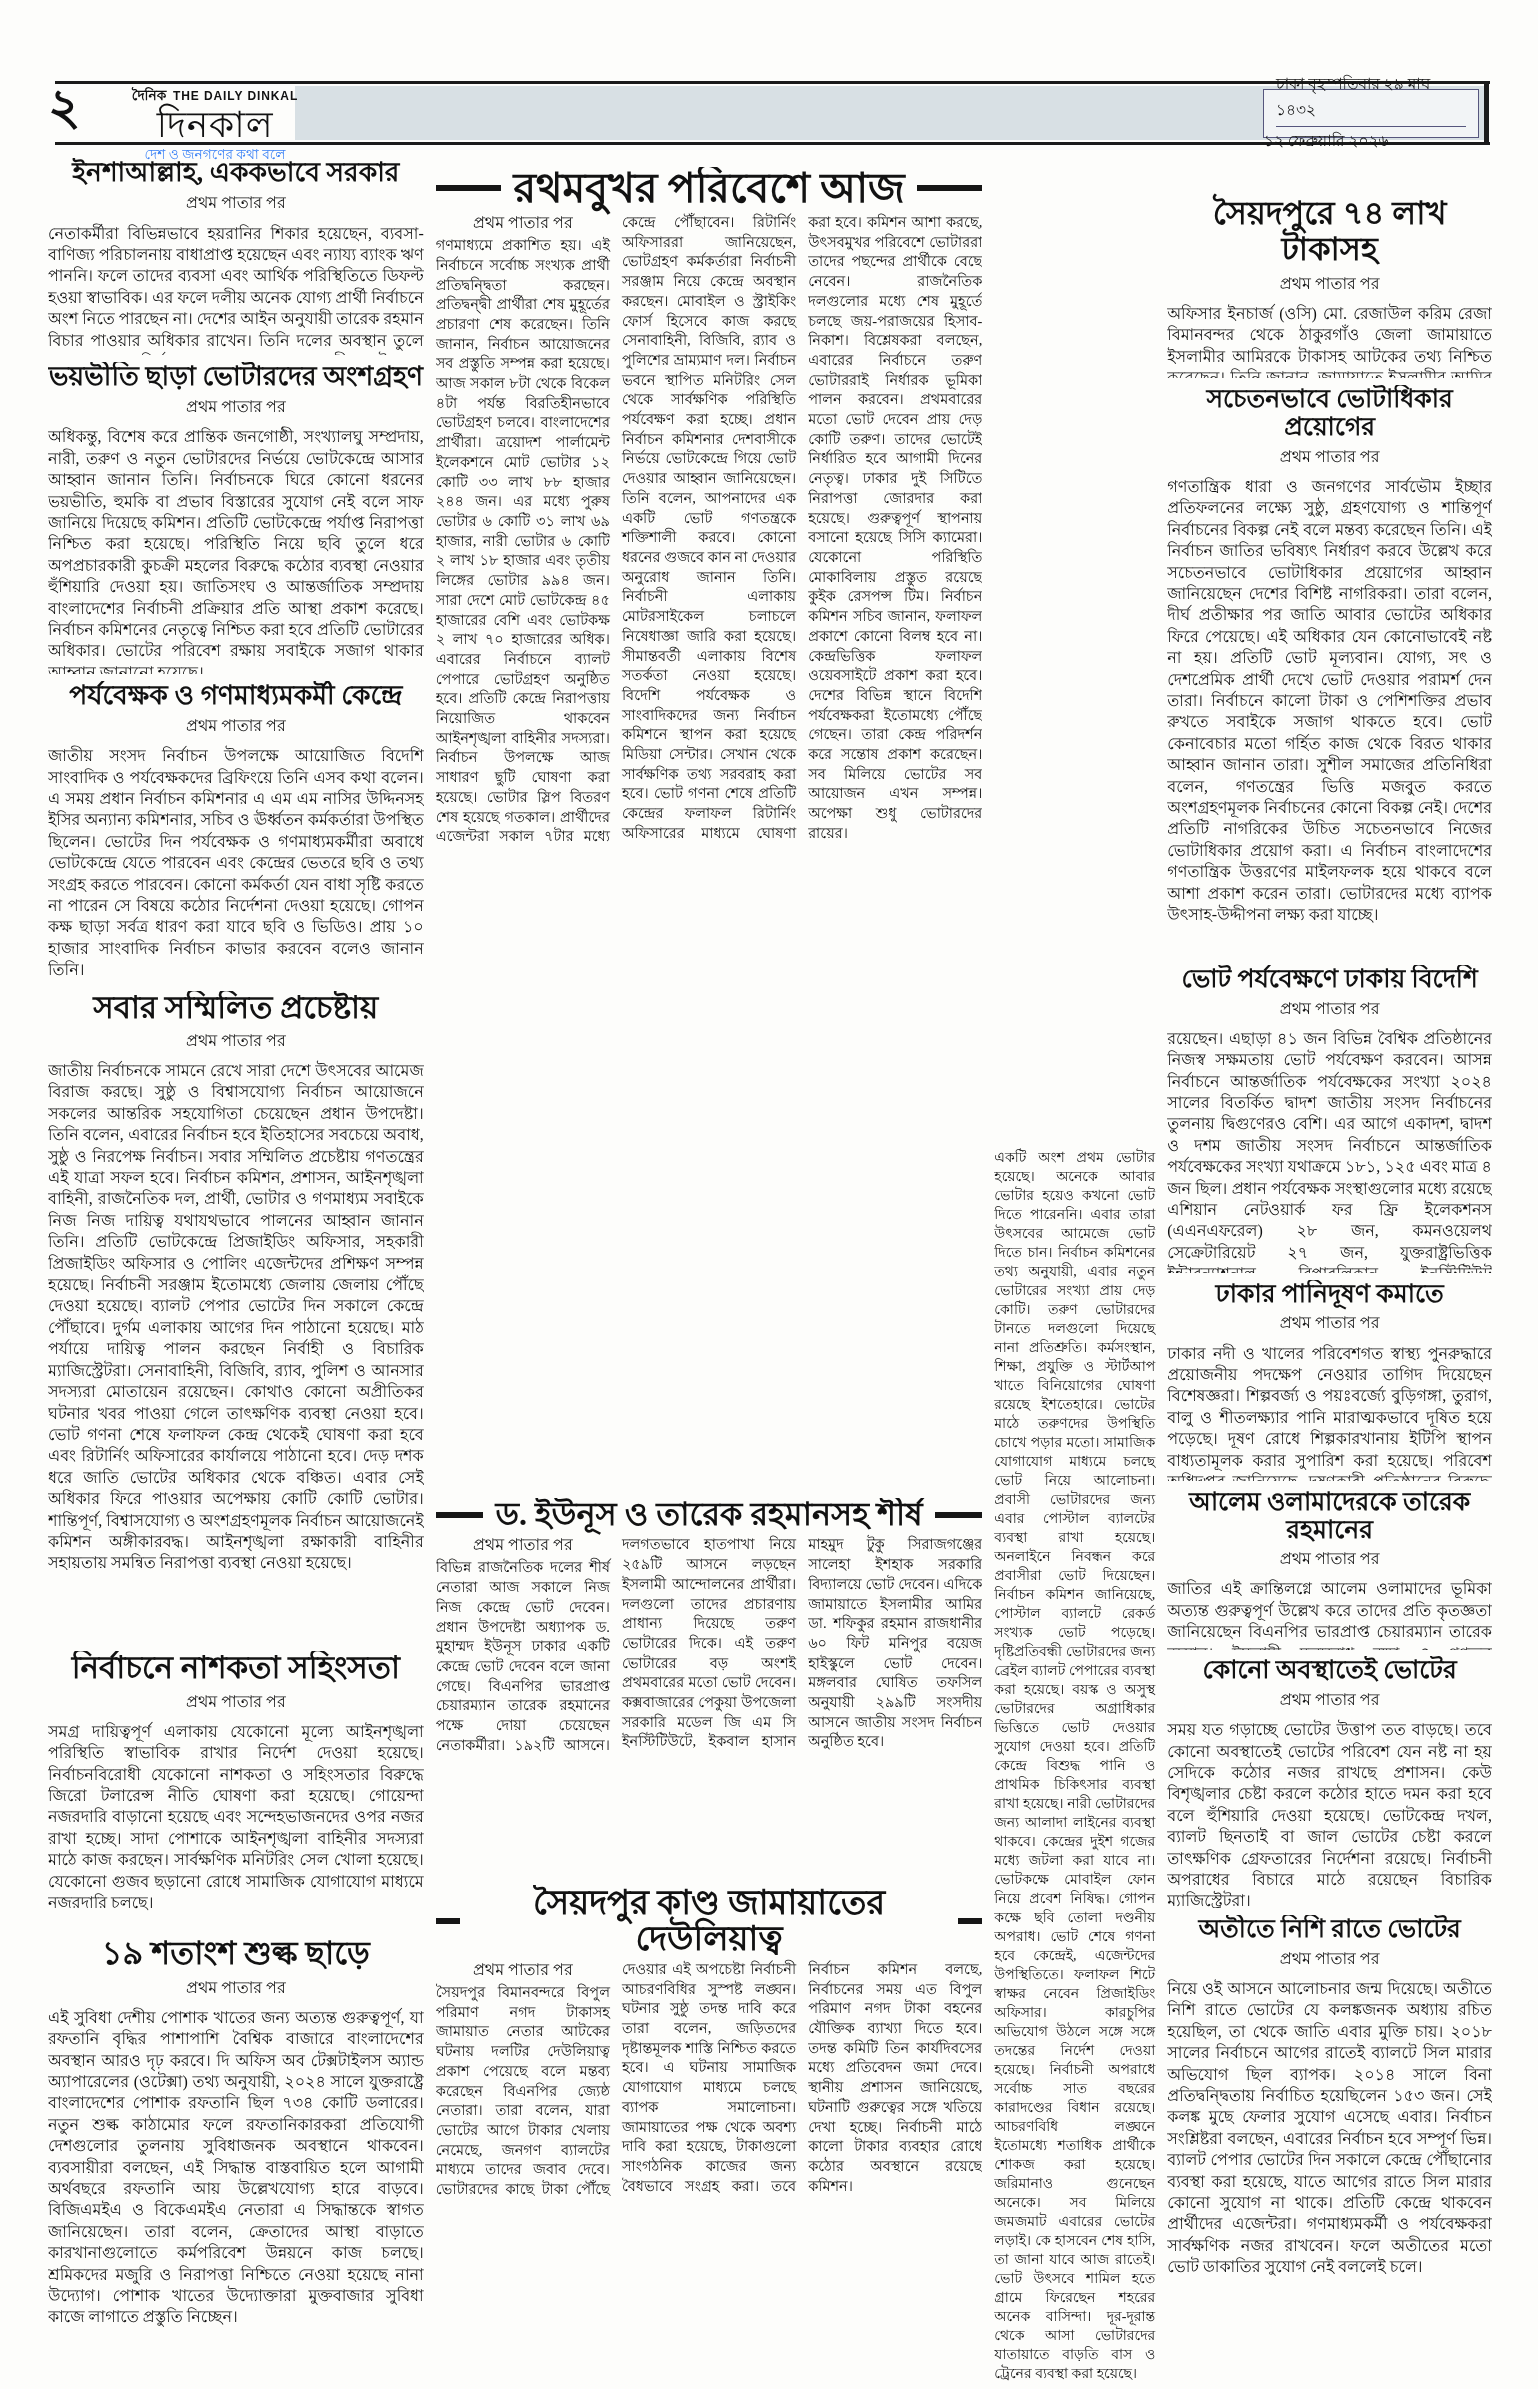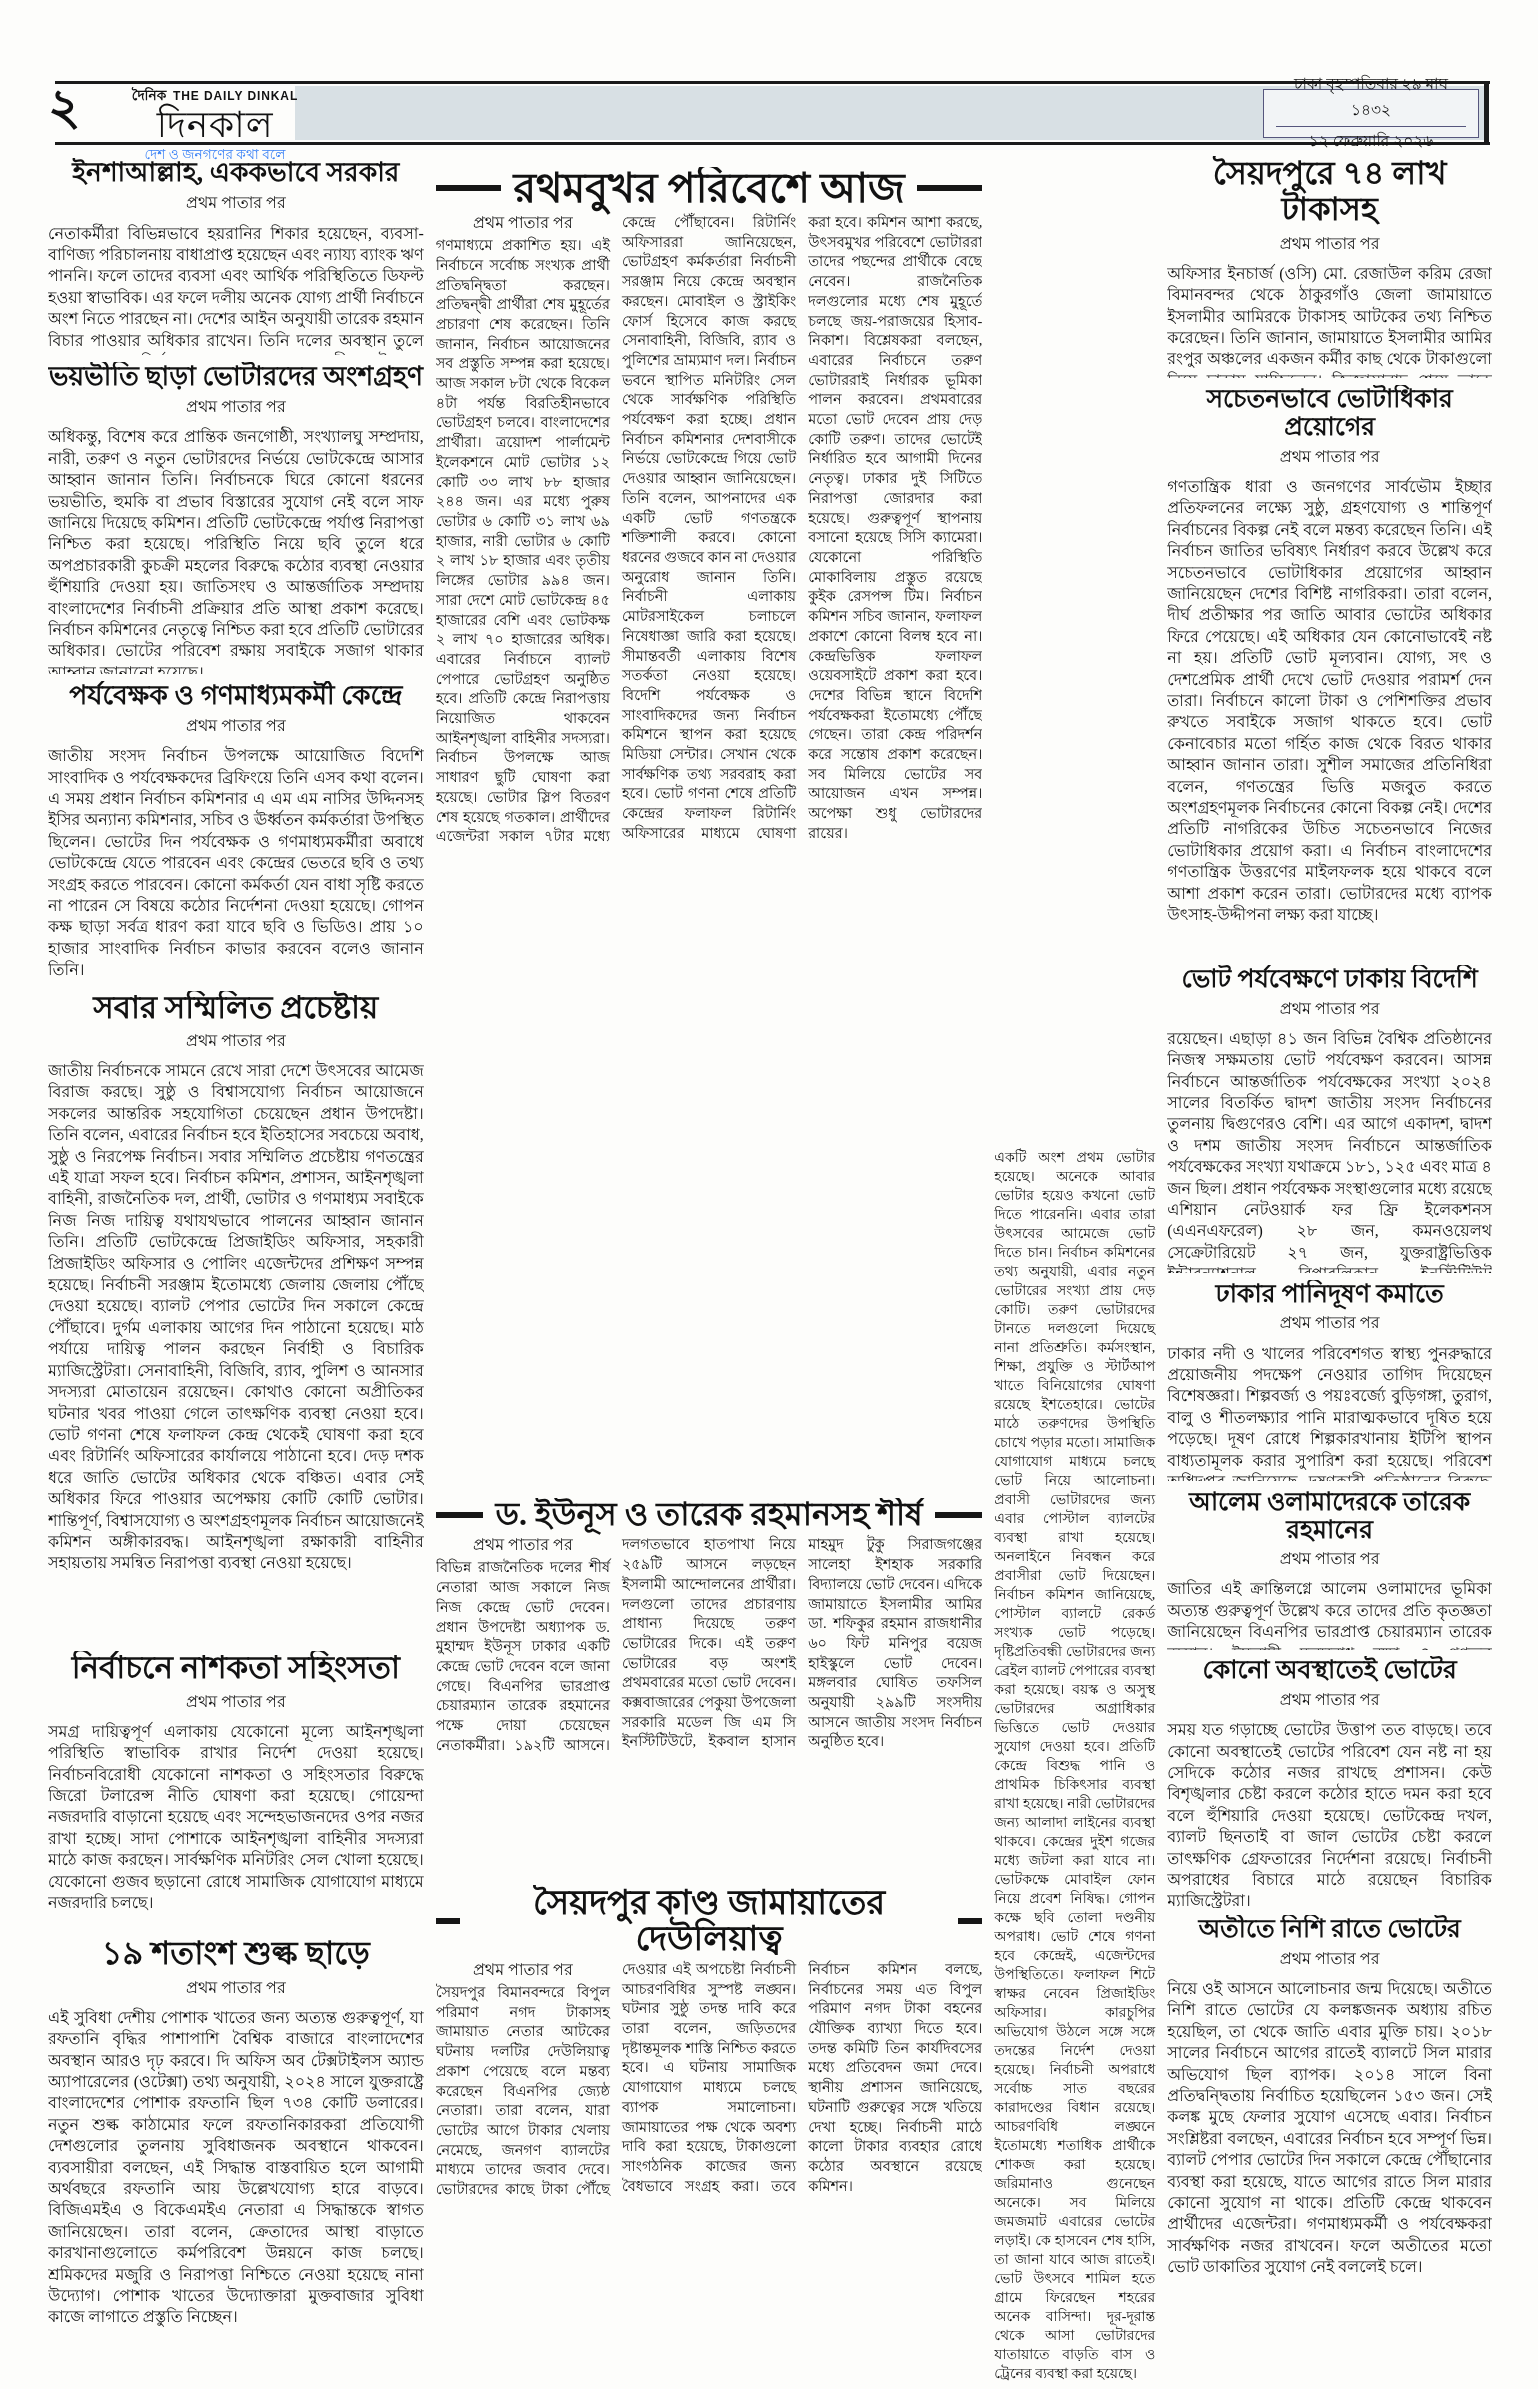--- a/index.html
+++ b/index.html
@@ -12,30 +12,30 @@
   .endcap{position:absolute;left:1484px;top:81px;width:5.1px;height:64px;background:#1b1b1b;}
   .band{position:absolute;left:295px;top:86px;width:1190px;height:54px;background:#d8e0e4;}
   .pageno{position:absolute;left:48px;top:82px;font-size:50px;font-weight:700;line-height:1;}
   .logo{position:absolute;left:104px;top:84px;width:222px;text-align:center;}
   .brandrow{display:flex;justify-content:center;align-items:center;gap:6.8px;}
   .brand-small{font-size:13.7px;font-weight:700;}
   .brand-en{font-family:"Liberation Sans","DejaVu Sans",sans-serif;font-size:12px;font-weight:700;letter-spacing:0.9px;}
   .brand-main{font-size:36px;font-weight:400;line-height:.95;letter-spacing:0.9px;}
   .tagline{font-size:13.7px;margin-top:0.9px;color:#3b82f6;}
   .datebox{position:absolute;left:1263px;top:89px;width:214px;height:47px;background:#f2f4f6;
-           border:1.7px solid #56567d;text-align:center;display:flex;flex-direction:column;justify-content:center;}
+           border:1.7px solid #56567d;display:flex;flex-direction:column;justify-content:center;}
   .dl1{font-size:15.4px;border-bottom:0.9px solid #56567d;padding-bottom:1.7px;margin:0 12px;}
   .dl2{font-size:15.4px;padding-top:1.7px;}
   
   .content{position:absolute;left:48px;top:156px;width:1444px;height:2227px;display:flex;gap:12px;overflow:hidden;align-items:flex-end;}
   .col-left{width:376px;} .col-center{width:547px;} .col-mid{width:161px;} .col-right{width:325px;}
   .art{overflow:hidden;margin-bottom:6.8px;}
   .head{font-weight:800;text-align:center;line-height:1.12;}
   .hl{font-size:26.5px;}            
-  .hr1{font-size:32px;} .hr{font-size:25px;}   
+  .hr1{font-size:32px;margin-top:40px;} .hr{font-size:25px;}   
   .kick{text-align:center;font-size:16px;margin:2.6px 0 5.1px;}
   .bodytext{text-align:justify;font-size:16px;line-height:21.4px;}
   .col-mid .bodytext{font-size:14px;line-height:19px;}
   
   .chead{display:flex;align-items:center;gap:12px;font-weight:800;line-height:1.05;text-align:center;}
   .chead .bar{flex:1;min-width:24px;height:6px;background:#161616;}
   .c1{font-size:41px;} .c2{font-size:32px;} .c3{font-size:34px;}
   .ccols{column-count:3;column-gap:12px;text-align:justify;font-size:14.5px;line-height:19.7px;margin-top:3.4px;}
   .ccols .kick{margin:0 0 3.4px;}
 </style>

